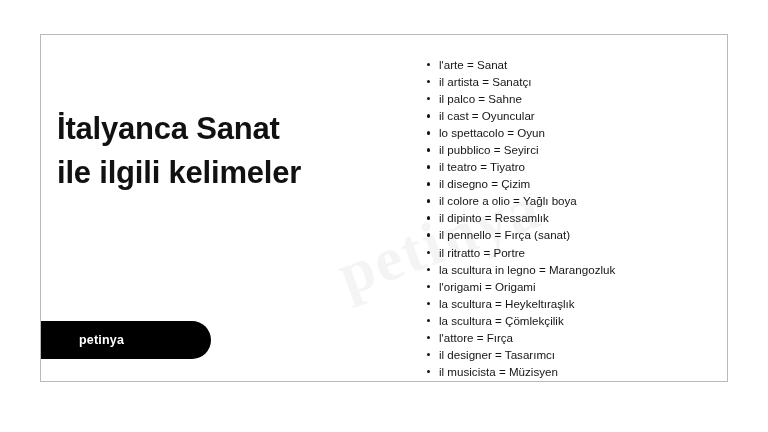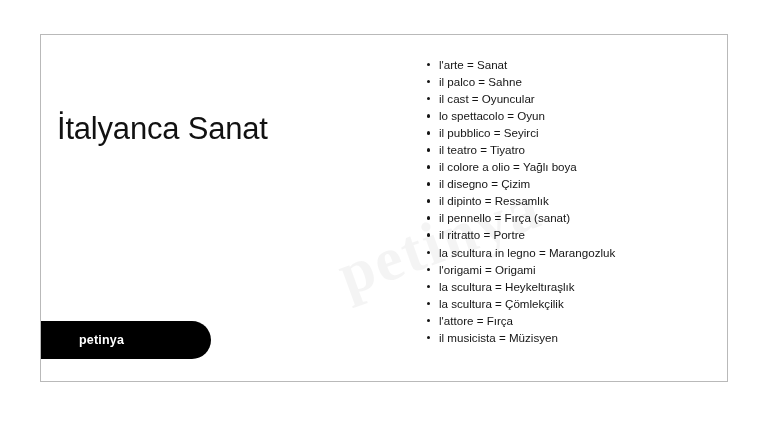--- a/index.html
+++ b/index.html
@@ -31,21 +31,21 @@
     overflow: hidden;
   }
   .title-block {
     position: absolute;
     left: 16px;
     top: 72px;
     width: 400px;
   }
   .title-line {
     font-size: 31px;
-    font-weight: normal;
+    font-weight: bold;
     color: #111111;
     letter-spacing: -0.2px;
     line-height: 1.42;
     white-space: nowrap;
   }
   .pill {
     position: absolute;
     left: -10px;
     bottom: 22px;
     width: 180px;
@@ -108,41 +108,44 @@
 </head>
 <body>
 
 <div class="canvas">
   <div class="card">
 
     <div class="watermark">petinya</div>
 
     <div class="title-block">
       <div class="title-line">İtalyanca Sanat</div>
+      <div class="title-line">ile ilgili kelimeler</div>
     </div>
 
     <div class="pill">
       <span class="pill-label">petinya</span>
     </div>
 
     <ul class="word-list">
       <li class="word-item">l'arte = Sanat</li>
+      <li class="word-item">il artista = Sanatçı</li>
       <li class="word-item">il palco = Sahne</li>
       <li class="word-item">il cast = Oyuncular</li>
       <li class="word-item">lo spettacolo = Oyun</li>
       <li class="word-item">il pubblico = Seyirci</li>
       <li class="word-item">il teatro = Tiyatro</li>
+      <li class="word-item">il disegno = Çizim</li>
       <li class="word-item">il colore a olio = Yağlı boya</li>
-      <li class="word-item">il disegno = Çizim</li>
       <li class="word-item">il dipinto = Ressamlık</li>
       <li class="word-item">il pennello = Fırça (sanat)</li>
       <li class="word-item">il ritratto = Portre</li>
       <li class="word-item">la scultura in legno = Marangozluk</li>
       <li class="word-item">l'origami = Origami</li>
       <li class="word-item">la scultura = Heykeltıraşlık</li>
       <li class="word-item">la scultura = Çömlekçilik</li>
       <li class="word-item">l'attore = Fırça</li>
+      <li class="word-item">il designer = Tasarımcı</li>
       <li class="word-item">il musicista = Müzisyen</li>
 
     </ul>
 
   </div>
 </div>
 
 </body></html>

